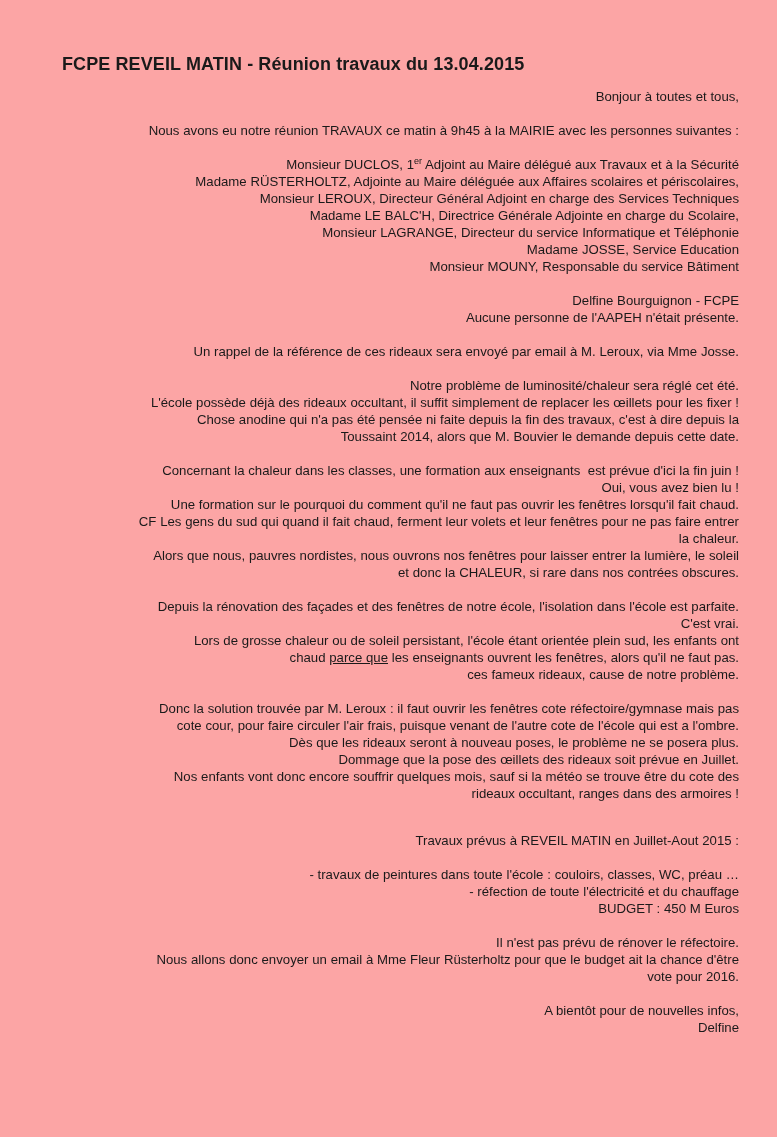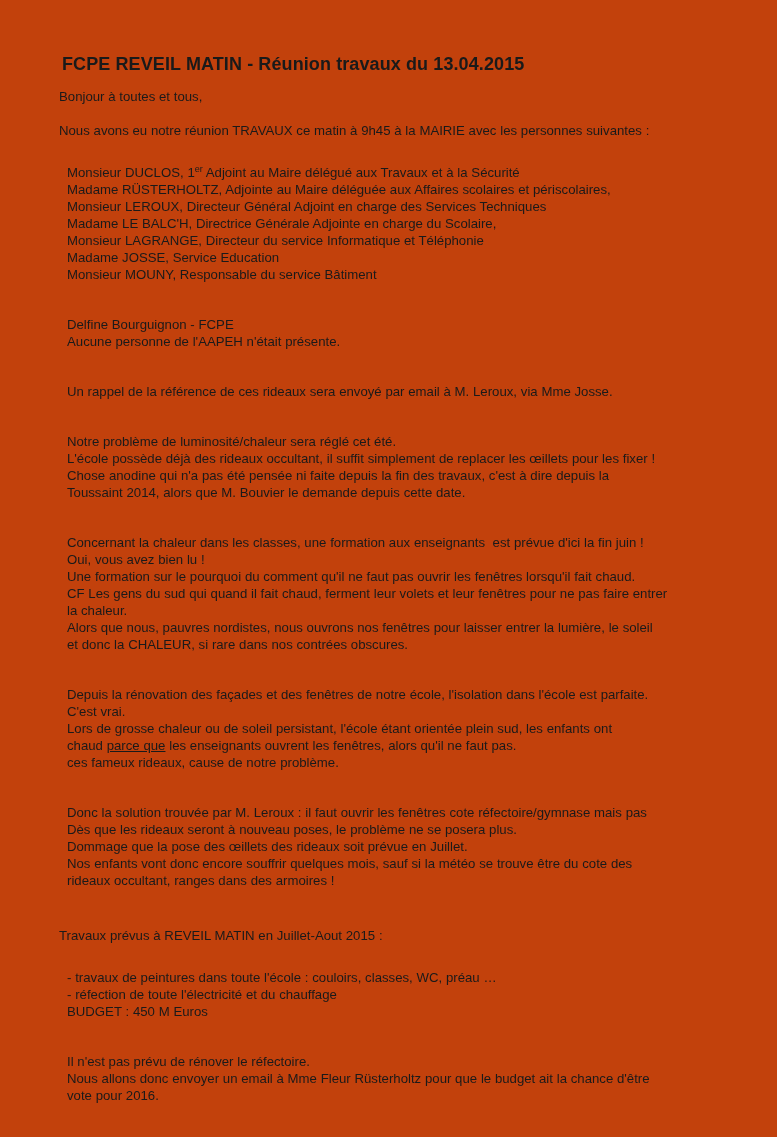--- a/index.html
+++ b/index.html
@@ -5,25 +5,26 @@
 <style>
   html, body {
     margin: 0;
     padding: 0;
     background: #ffffff;
   }
   .page {
     position: relative;
     width: 777px;
     height: 1137px;
-    background: #c2410c;
+    background: #fca5a5;
     overflow: hidden;
     font-family: "Liberation Sans", sans-serif;
     color: #1a1a1a;
     box-sizing: border-box;
+    text-align: right;
   }
   .doc-title {
     position: absolute;
     left: 62px;
     top: 41px;
     font-size: 18px;
     line-height: 22px;
     letter-spacing: 0.1px;
     white-space: nowrap;
     color: #1a1a1a;
@@ -31,21 +32,21 @@
   .body-block {
     position: absolute;
     left: 59px;
     top: 88px;
     width: 680px;
     font-size: 13.2px;
     line-height: 17px;
     color: #1a1a1a;
   }
   .para {
-    margin: 8px;
+    margin: 0;
     padding: 0;
   }
   .line {
     margin: 0;
     padding: 0;
     white-space: pre-wrap;
     word-spacing: 0.1px;
   }
   .gap-full {
     height: 17px;
@@ -131,20 +132,21 @@
       <p class="line">C'est vrai.</p>
       <p class="line">Lors de grosse chaleur ou de soleil persistant, l'école étant orientée plein sud, les enfants ont</p>
       <p class="line"><span>chaud </span><u class="underlined">parce que</u><span> les enseignants ouvrent les fenêtres, alors qu'il ne faut pas.</span></p>
       <p class="line">ces fameux rideaux, cause de notre problème.</p>
     </div>
 
     <div class="gap-full"></div>
 
     <div class="para">
       <p class="line">Donc la solution trouvée par M. Leroux : il faut ouvrir les fenêtres cote réfectoire/gymnase mais pas</p>
+      <p class="line">cote cour, pour faire circuler l'air frais, puisque venant de l'autre cote de l'école qui est a l'ombre.</p>
       <p class="line">Dès que les rideaux seront à nouveau poses, le problème ne se posera plus.</p>
       <p class="line">Dommage que la pose des œillets des rideaux soit prévue en Juillet.</p>
       <p class="line">Nos enfants vont donc encore souffrir quelques mois, sauf si la météo se trouve être du cote des</p>
       <p class="line">rideaux occultant, ranges dans des armoires !</p>
     </div>
 
     <div class="gap-big"></div>
 
     <p class="line">Travaux prévus à REVEIL MATIN en Juillet-Aout 2015 :</p>
 
@@ -159,15 +161,19 @@
     <div class="gap-full"></div>
 
     <div class="para">
       <p class="line">Il n'est pas prévu de rénover le réfectoire.</p>
       <p class="line">Nous allons donc envoyer un email à Mme Fleur Rüsterholtz pour que le budget ait la chance d'être</p>
       <p class="line">vote pour 2016.</p>
     </div>
 
     <div class="gap-full"></div>
 
+    <div class="para">
+      <p class="line">A bientôt pour de nouvelles infos,</p>
+      <p class="line">Delfine</p>
+    </div>
 
   </div>
 </div>
 
 </body></html>

